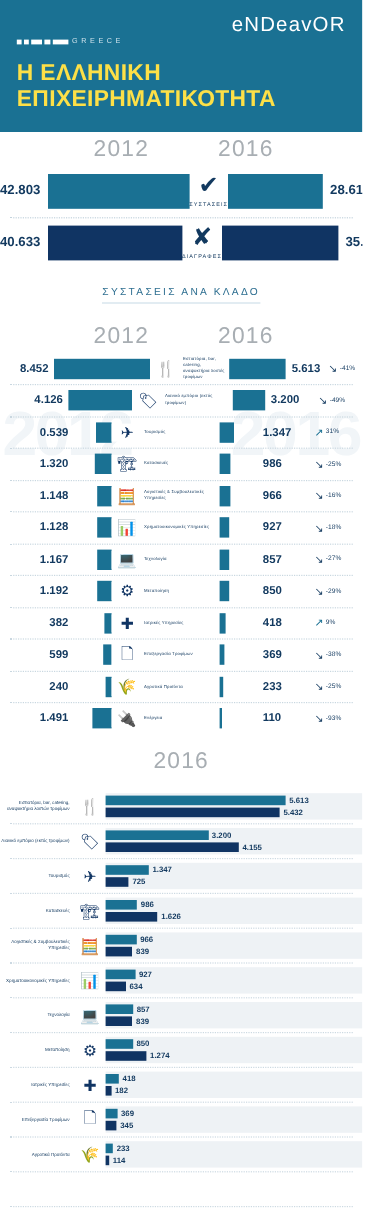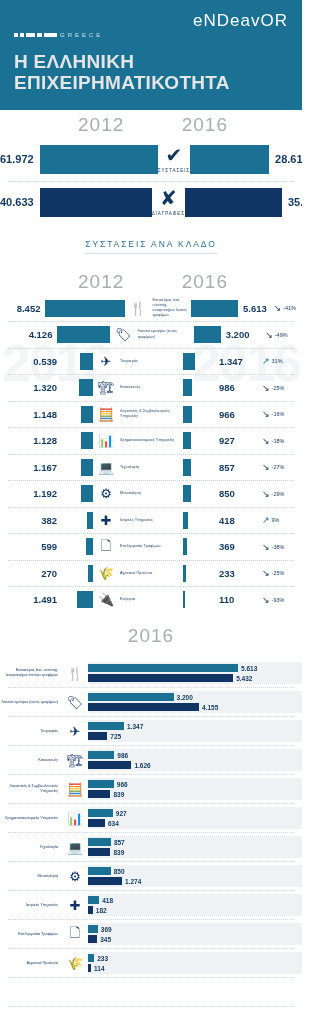--- a/index.html
+++ b/index.html
@@ -11,21 +11,21 @@
   .page { width:302px; height:1024px; position:relative; }
 
   
   .header { background:#1a7193; padding:12px 14px 16px 14px; }
   .logo { color:#fff; }
   .logo-word { font-size:17px; letter-spacing:1px; font-weight:400; line-height:1;text-align:right; }
   .logo-sub { display:flex; align-items:center; gap:3px; margin-top:3px; }
   .logo-dashes { display:flex; gap:2px; }
   .logo-dashes i { display:block; height:4px; background:#fff; }
   .logo-greece { font-size:6px; letter-spacing:3px; color:#cfe3ec; }
-  .headline { color:#e5e5e5; font-weight:bold; font-size:19px; line-height:1.13;
+  .headline { color:#fde047; font-weight:bold; font-size:19px; line-height:1.13;
               letter-spacing:0.3px; margin-top:13px; }
 
   
   .sec-title-wrap { text-align:center; padding:9px 0 7px; background:#fff; position:relative; }
   .sec-title { font-size:8.5px; letter-spacing:1.9px; color:#2d6e90; display:inline-block;
                border-bottom:1px solid #cfe0ea; padding-bottom:4px; }
   .notch { width:0;height:0;border-left:7px solid transparent;border-right:7px solid transparent;
            border-top:6px solid #fff; margin:0 auto; position:relative; top:-1px; }
 
   
@@ -122,21 +122,21 @@
       <div>ΕΠΙΧΕΙΡΗΜΑΤΙΚΟΤΗΤΑ</div>
     </div>
   </div>
 
   <div class="years">
     <span class="year left">2012</span>
     <span class="year right">2016</span>
   </div>
   <div class="cmp" id="top-compare">
       <div class="cmp-row">
-        <div class="cmp-num l">61.972</div>
+        <div class="cmp-num l">42.803</div>
         <div class="cmp-bar-l">
           <div class="bar teal" style="width:118px"></div>
         </div>
         <div class="cmp-mid">
           <div class="mid-icon">✔</div>
           <div class="mid-label">ΣΥΣΤΑΣΕΙΣ</div>
         </div>
         <div class="cmp-bar-r">
           <div class="bar teal" style="width:79px"></div>
         </div>
@@ -348,21 +348,21 @@
           <div class="s-br">
             <div class="sbar" style="width:4px"></div>
           </div>
           <div class="s-num r">369</div>
           <div class="delta ">
             <span class="arw">↘</span>
             <span>-38%</span>
           </div>
         </div>
         <div class="srow">
-          <div class="s-num l">270</div>
+          <div class="s-num l">240</div>
           <div class="s-bl">
             <div class="sbar" style="width:5px"></div>
           </div>
           <div class="s-mid">
             <span class="s-ico">🌾</span>
             <span class="s-lab">Αγροτικά Προϊόντα</span>
           </div>
           <div class="s-br">
             <div class="sbar" style="width:3px"></div>
           </div>

